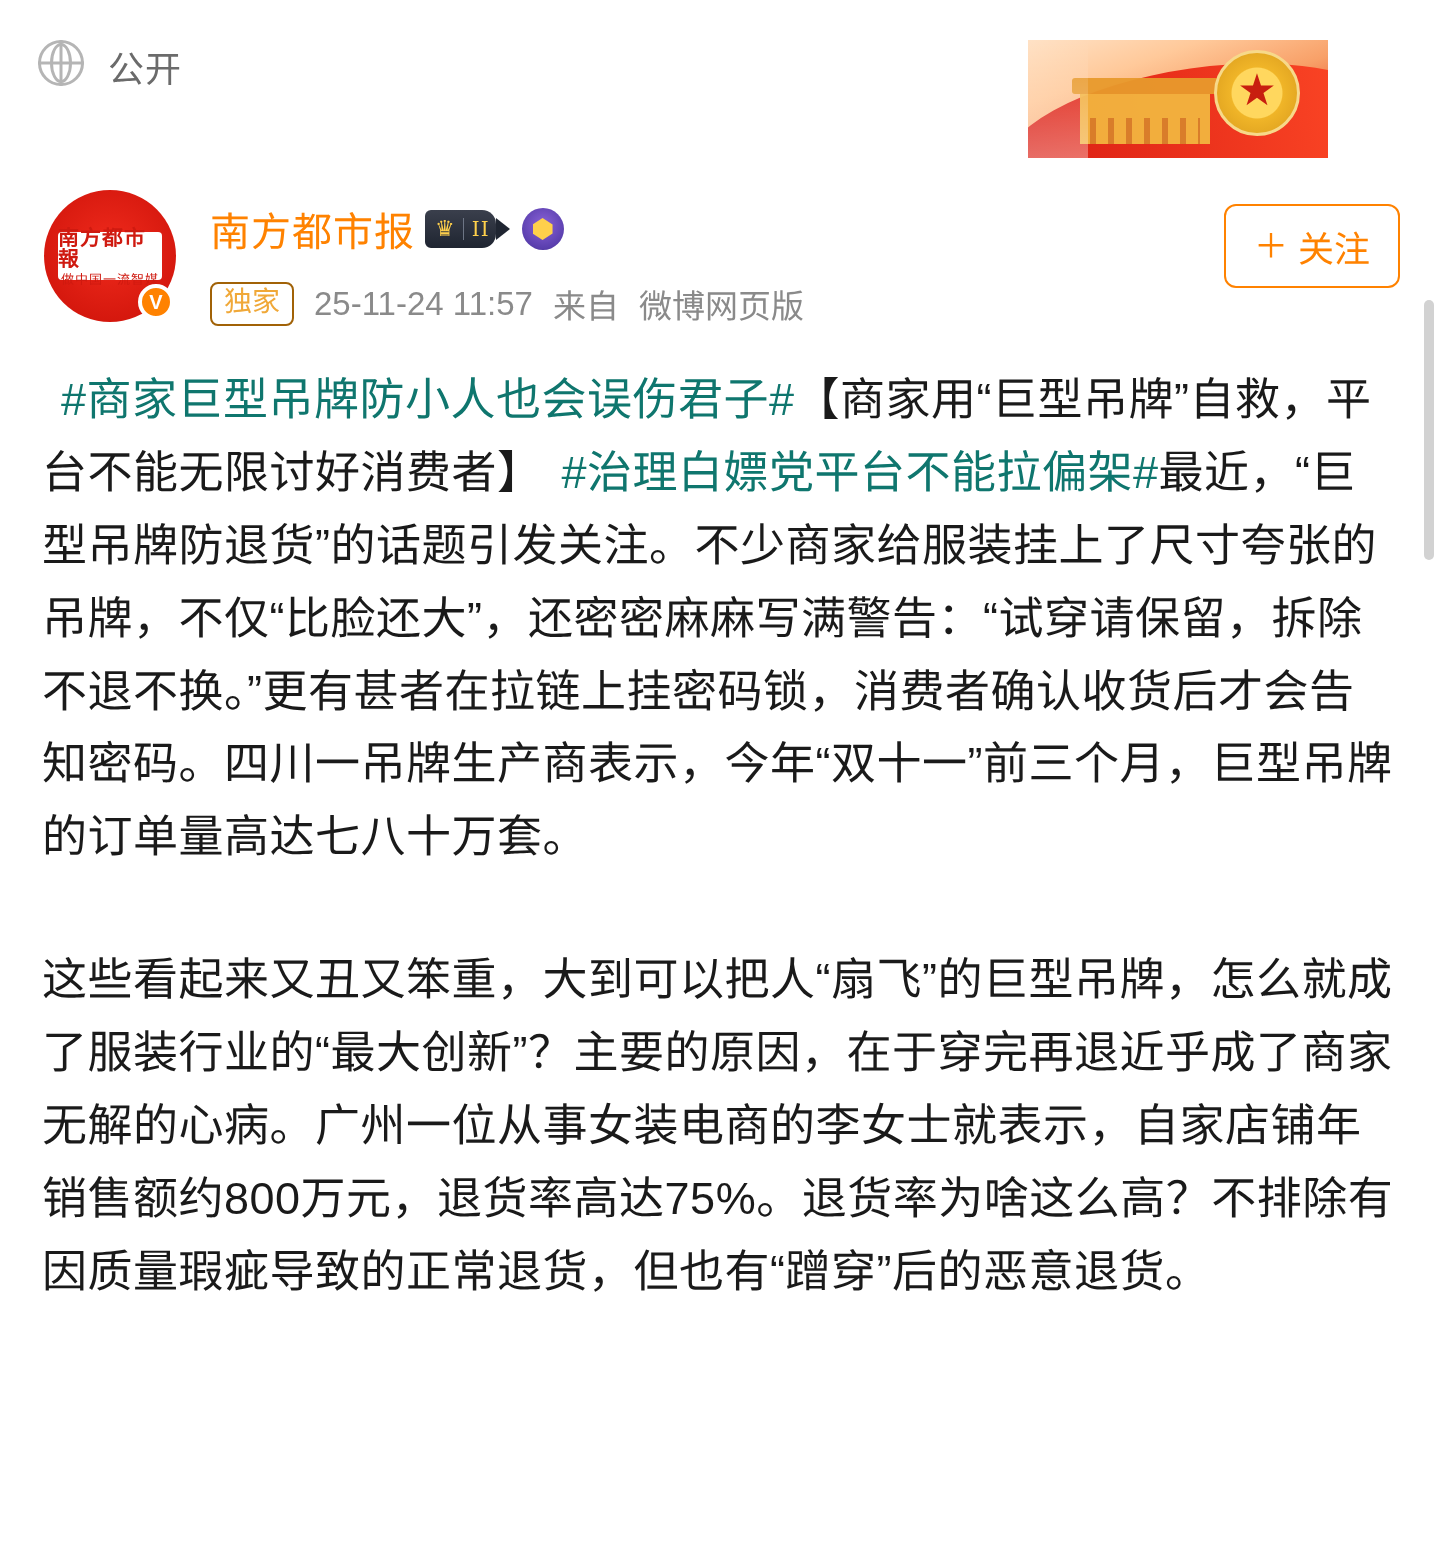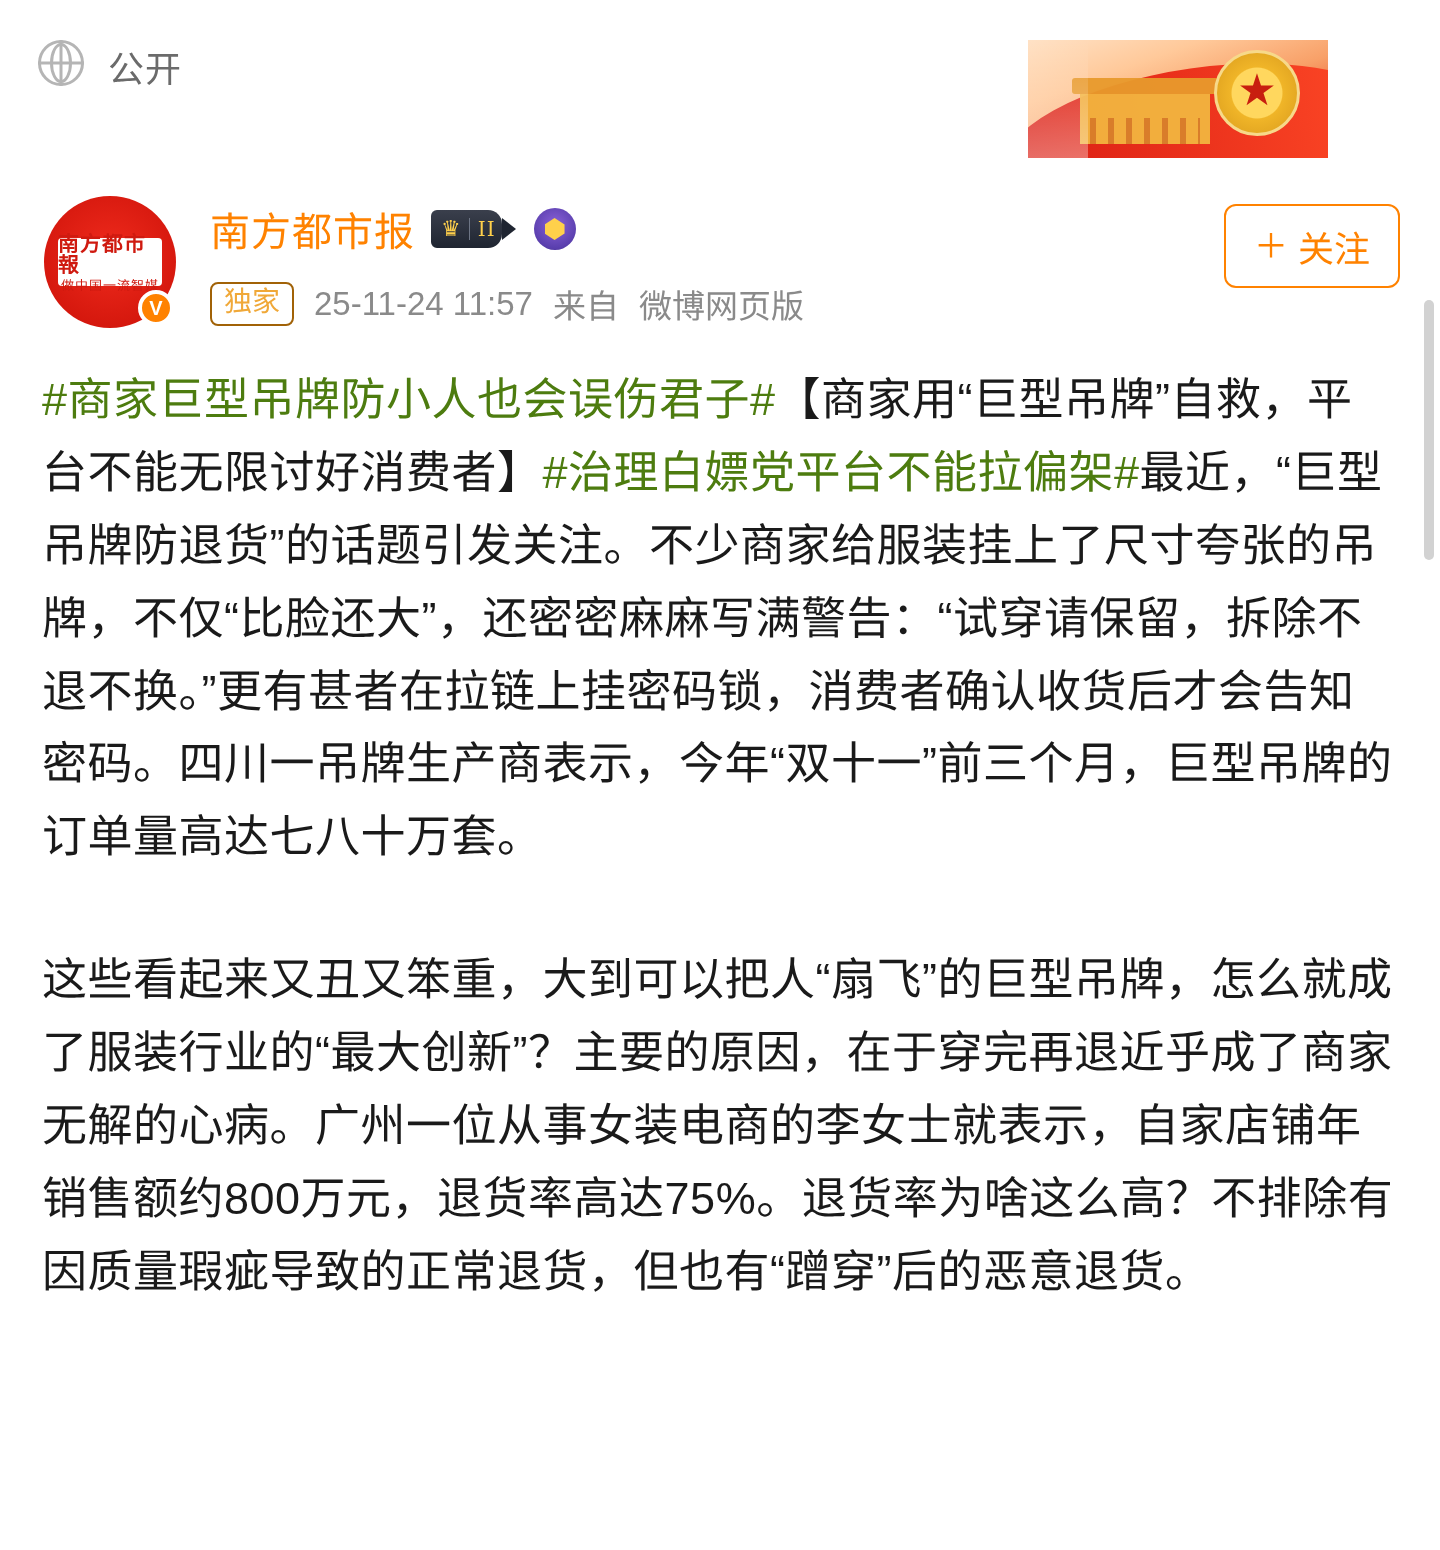--- a/index.html
+++ b/index.html
@@ -159,21 +159,21 @@
     left: 0;
     top: 0;
     width: 60px;
     height: 118px;
     background: linear-gradient(180deg, rgba(255,255,255,0) 0%, rgba(255,255,255,.35) 100%);
   }
 
   
   .post-header {
     display: flex;
-    align-items: flex-end;
+    align-items: flex-start;
     padding: 30px 40px 0 44px;
     position: relative;
   }
   .avatar-wrap {
     position: relative;
     width: 132px;
     height: 132px;
     flex: 0 0 auto;
   }
   .avatar {
@@ -230,21 +230,21 @@
 
   .author-block {
     margin-left: 34px;
     padding-top: 10px;
     flex: 1 1 auto;
     min-width: 0;
   }
   .author-line {
     display: flex;
     align-items: center;
-    gap: 16px;
+    gap: 10px;
   }
   .author-name {
     font-size: 40px;
     color: #ff8200;
     font-weight: 500;
     letter-spacing: 1px;
   }
   .level-badge {
     display: inline-flex;
     align-items: center;
@@ -349,21 +349,22 @@
   
   .post-body {
     padding: 36px 42px 0 42px;
     font-size: 45px;
     line-height: 1.62;
     color: #1a1a1a;
     letter-spacing: 0.5px;
     word-break: break-all;
   }
   .post-body .topic {
-    color: #4d7c0f;
+    color: #0f766e;
+    margin-left: 19px;
   }
   .para + .para {
     margin-top: 1.55em;
   }
 
   
   .scrollbar-track {
     position: absolute;
     right: 6px;
     top: 300px;

